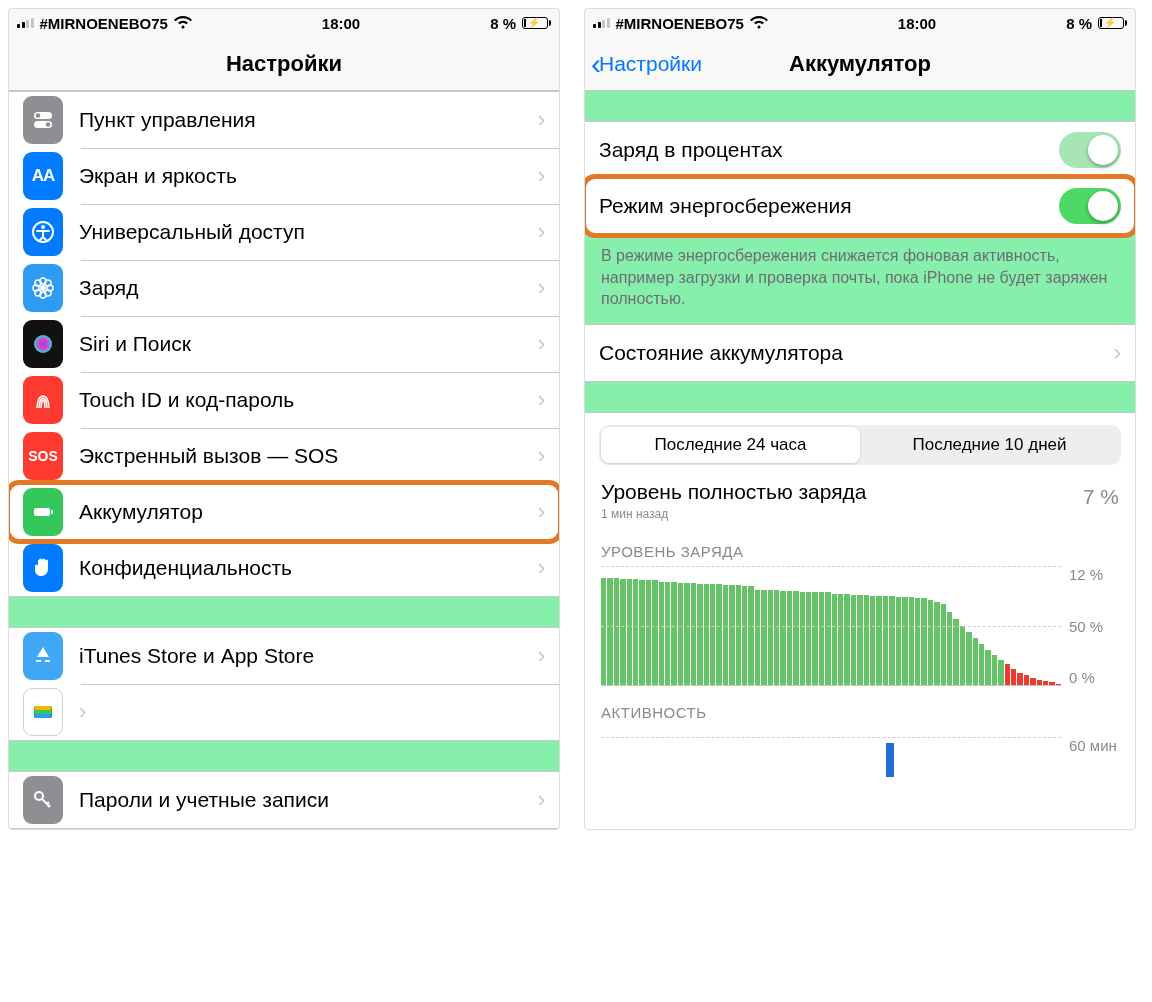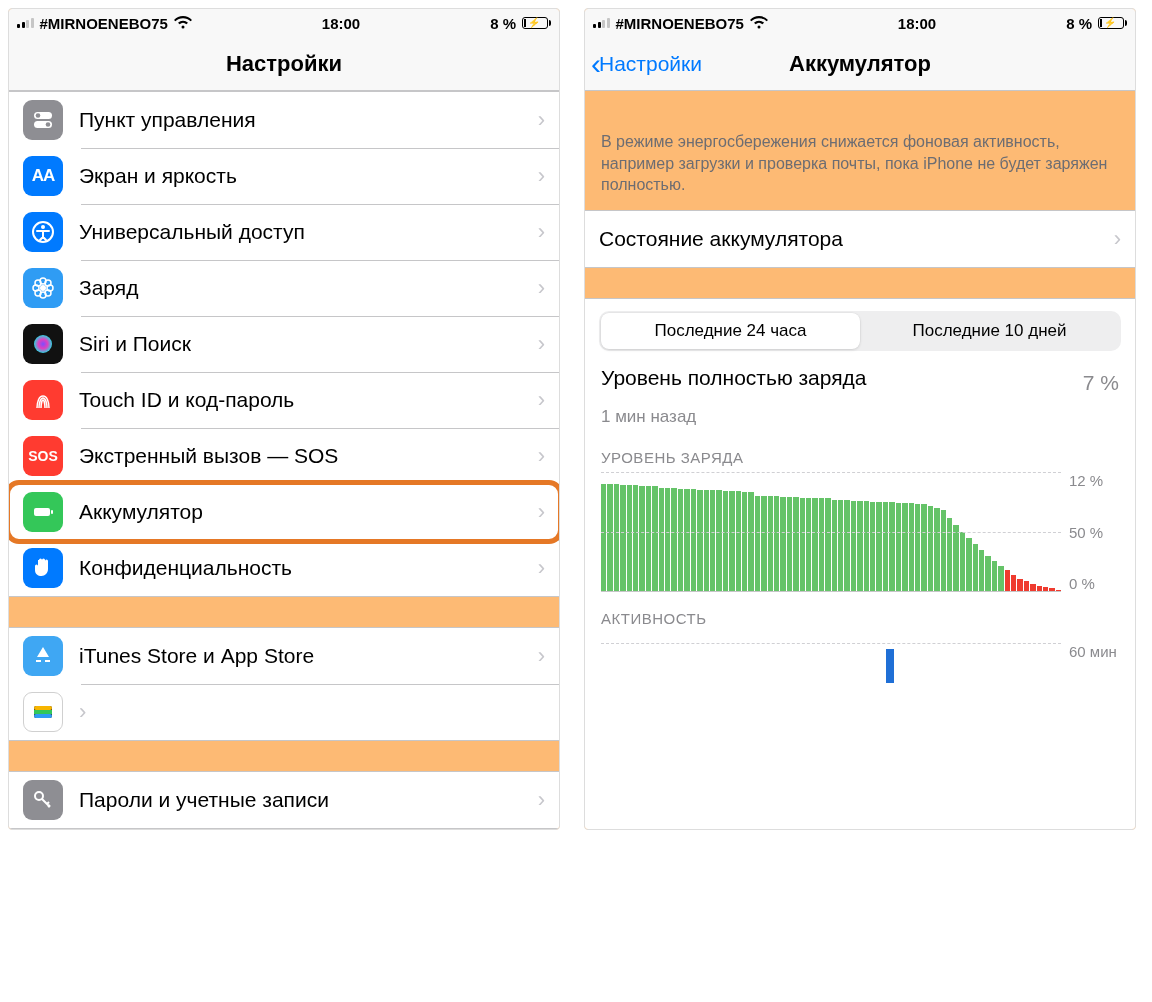--- a/index.html
+++ b/index.html
@@ -6,21 +6,21 @@
   body {
     background: #fff;
     font-family: -apple-system, "Helvetica Neue", Helvetica, Arial, sans-serif;
     display: flex;
     gap: 24px;
     padding: 8px;
     width: 1152px;
   }
   .phone {
     width: 552px;
-    background: #fdba74;
+    background: #86efac;
     border: 1px solid #ddd;
     border-radius: 4px;
     overflow: hidden;
     display: flex;
     flex-direction: column;
     position: relative;
   }
   
   .status-bar {
     height: 28px;
@@ -72,21 +72,21 @@
     padding: 0 14px 0 14px;
     position:relative;
     cursor:pointer;
   }
   .row + .row::before {
     content:""; position:absolute; left:72px; right:0; top:0;
     border-top:1px solid #c6c6c8;
   }
   .row-noicon + .row-noicon::before { left:14px; }
   .row .icon-box {
-    width:40px; height:40px; border-radius:9px; flex-shrink:0;
+    width:40px; height:48px; border-radius:9px; flex-shrink:0;
     margin-right:16px; display:flex; align-items:center; justify-content:center;
     color:#fff; font-size:20px;
   }
   .row-label { font-size:21px; color:#000; flex:1; }
   .chevron { color:#c7c7cc; font-size:22px; }
   .highlight-box {
     position:absolute; border:5px solid #e57826; border-radius:14px;
     pointer-events:none; z-index:10;
   }
   
@@ -110,21 +110,21 @@
   .segment {
     flex:1; text-align:center; padding:8px 4px; font-size:17px;
     border-radius:8px; cursor:pointer; color:#000;
   }
   .segment.active { background:#fff; box-shadow:0 1px 3px rgba(0,0,0,.12), 0 0 0 0.5px rgba(0,0,0,.04);}
   
   .summary {
     padding: 14px 16px 4px 16px; display:flex; justify-content:space-between; align-items:flex-start;
   }
   .summary-left .t1 { font-size:21px; color:#000; line-height:1.25;}
-  .summary-left .t2 { font-size:17px; color:#8a8a8e; margin-top:16px;}
+  .summary-left .t2 { font-size:12px; color:#8a8a8e; margin-top:2px;}
   .summary-right { font-size:21px; color:#8a8a8e; white-space:nowrap; margin-top:6px;}
   
   .chart-section { padding: 18px 16px 0 16px; }
   .chart-title { font-size:15px; color:#8a8a8e; letter-spacing:0.5px; margin-bottom:6px;}
   .chart-wrap { display:flex; align-items:stretch; }
   .chart-area {
     flex:1; height:120px; position:relative;
     display:flex; align-items:flex-end; gap:1px;
   }
   .bar { flex:1; min-width:0; background:#65c368; }
@@ -371,20 +371,35 @@
   <div class="nav-bar">
     <div class="nav-back">
       <span class="chev">‹</span>
       <span>Настройки</span>
     </div>
     <div class="nav-title">Аккумулятор</div>
   </div>
 
   <div class="group-spacer"></div>
 
+  <div class="group" style="position:relative;">
+    <div class="row row-noicon">
+      <span class="row-label">Заряд в процентах</span>
+      <span class="switch on-light">
+          <span class="knob"></span>
+        </span>
+    </div>
+    <div class="row row-noicon" style="position:relative;">
+      <span class="row-label">Режим энергосбережения</span>
+      <span class="switch on-green">
+          <span class="knob"></span>
+        </span>
+    </div>
+    <div class="highlight-box" style="left:-4px; right:-4px; top:52px; height:64px;"></div>
+  </div>
 
   <div class="footer-note">В режиме энергосбережения снижается фоновая активность, например загрузки и проверка почты, пока iPhone не будет заряжен полностью.</div>
 
   <div class="group">
     <div class="row row-noicon">
       <span class="row-label">Состояние аккумулятора</span>
       <span class="chevron">›</span>
     </div>
   </div>
 

